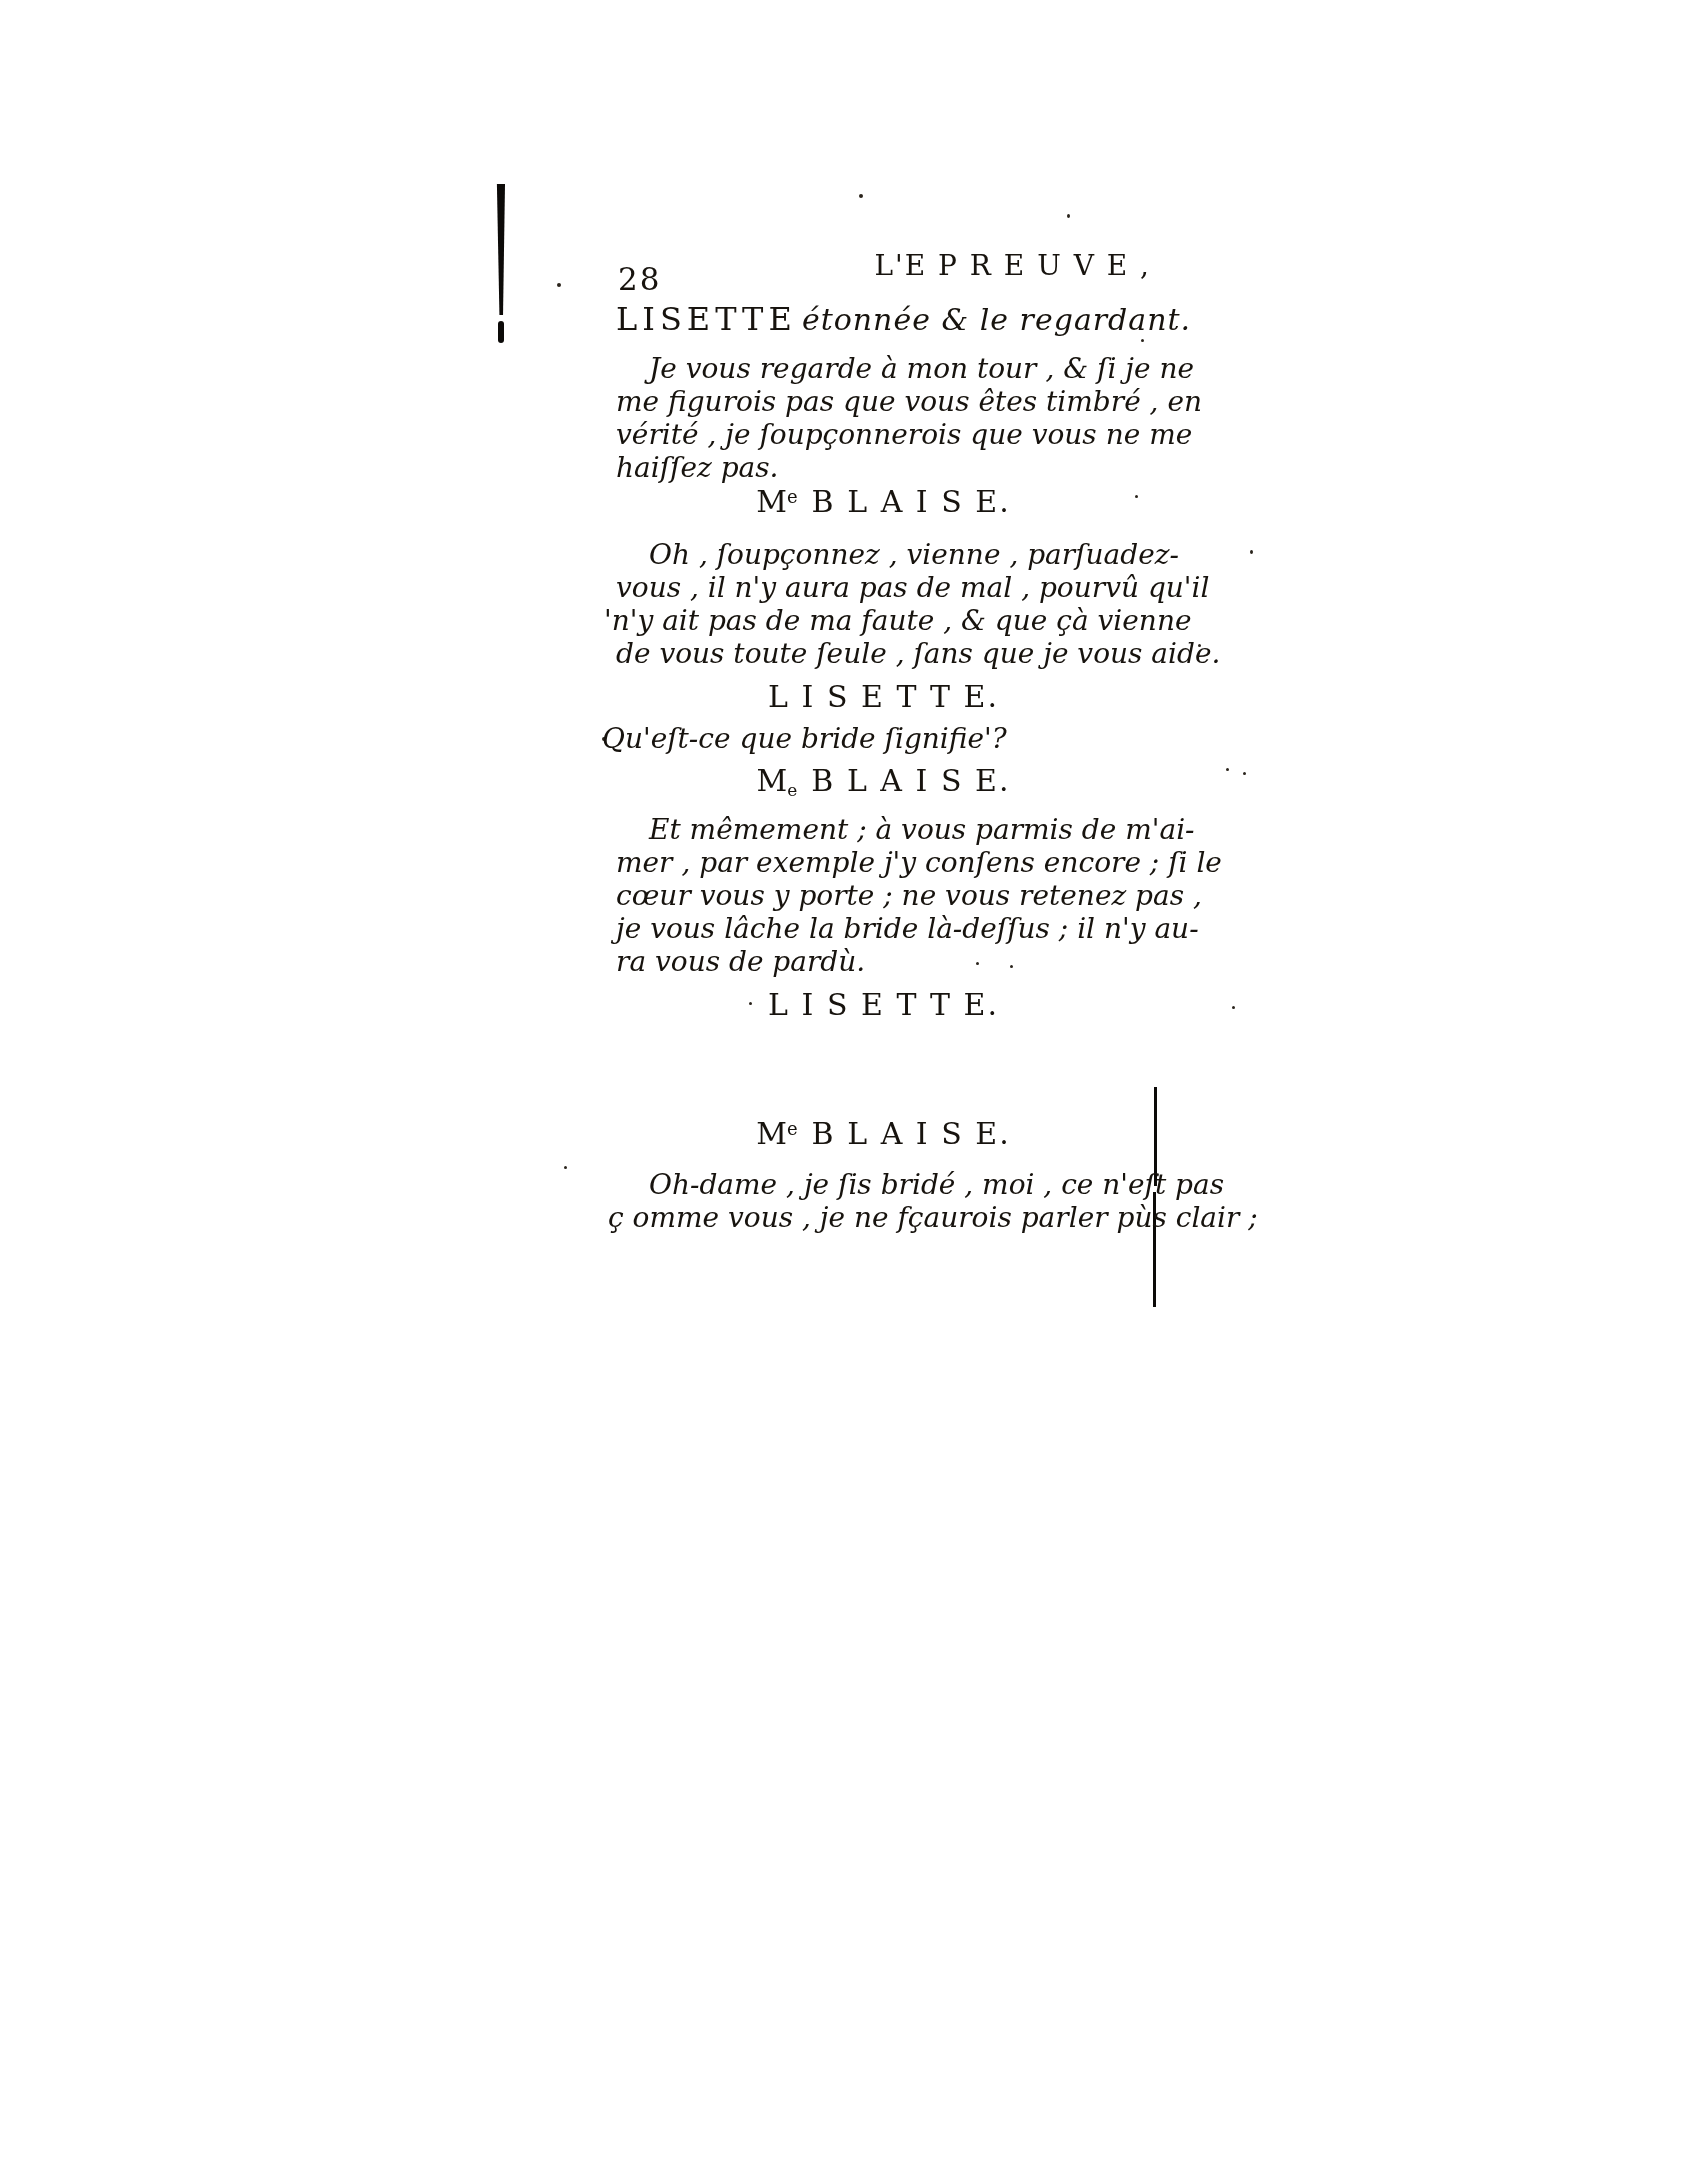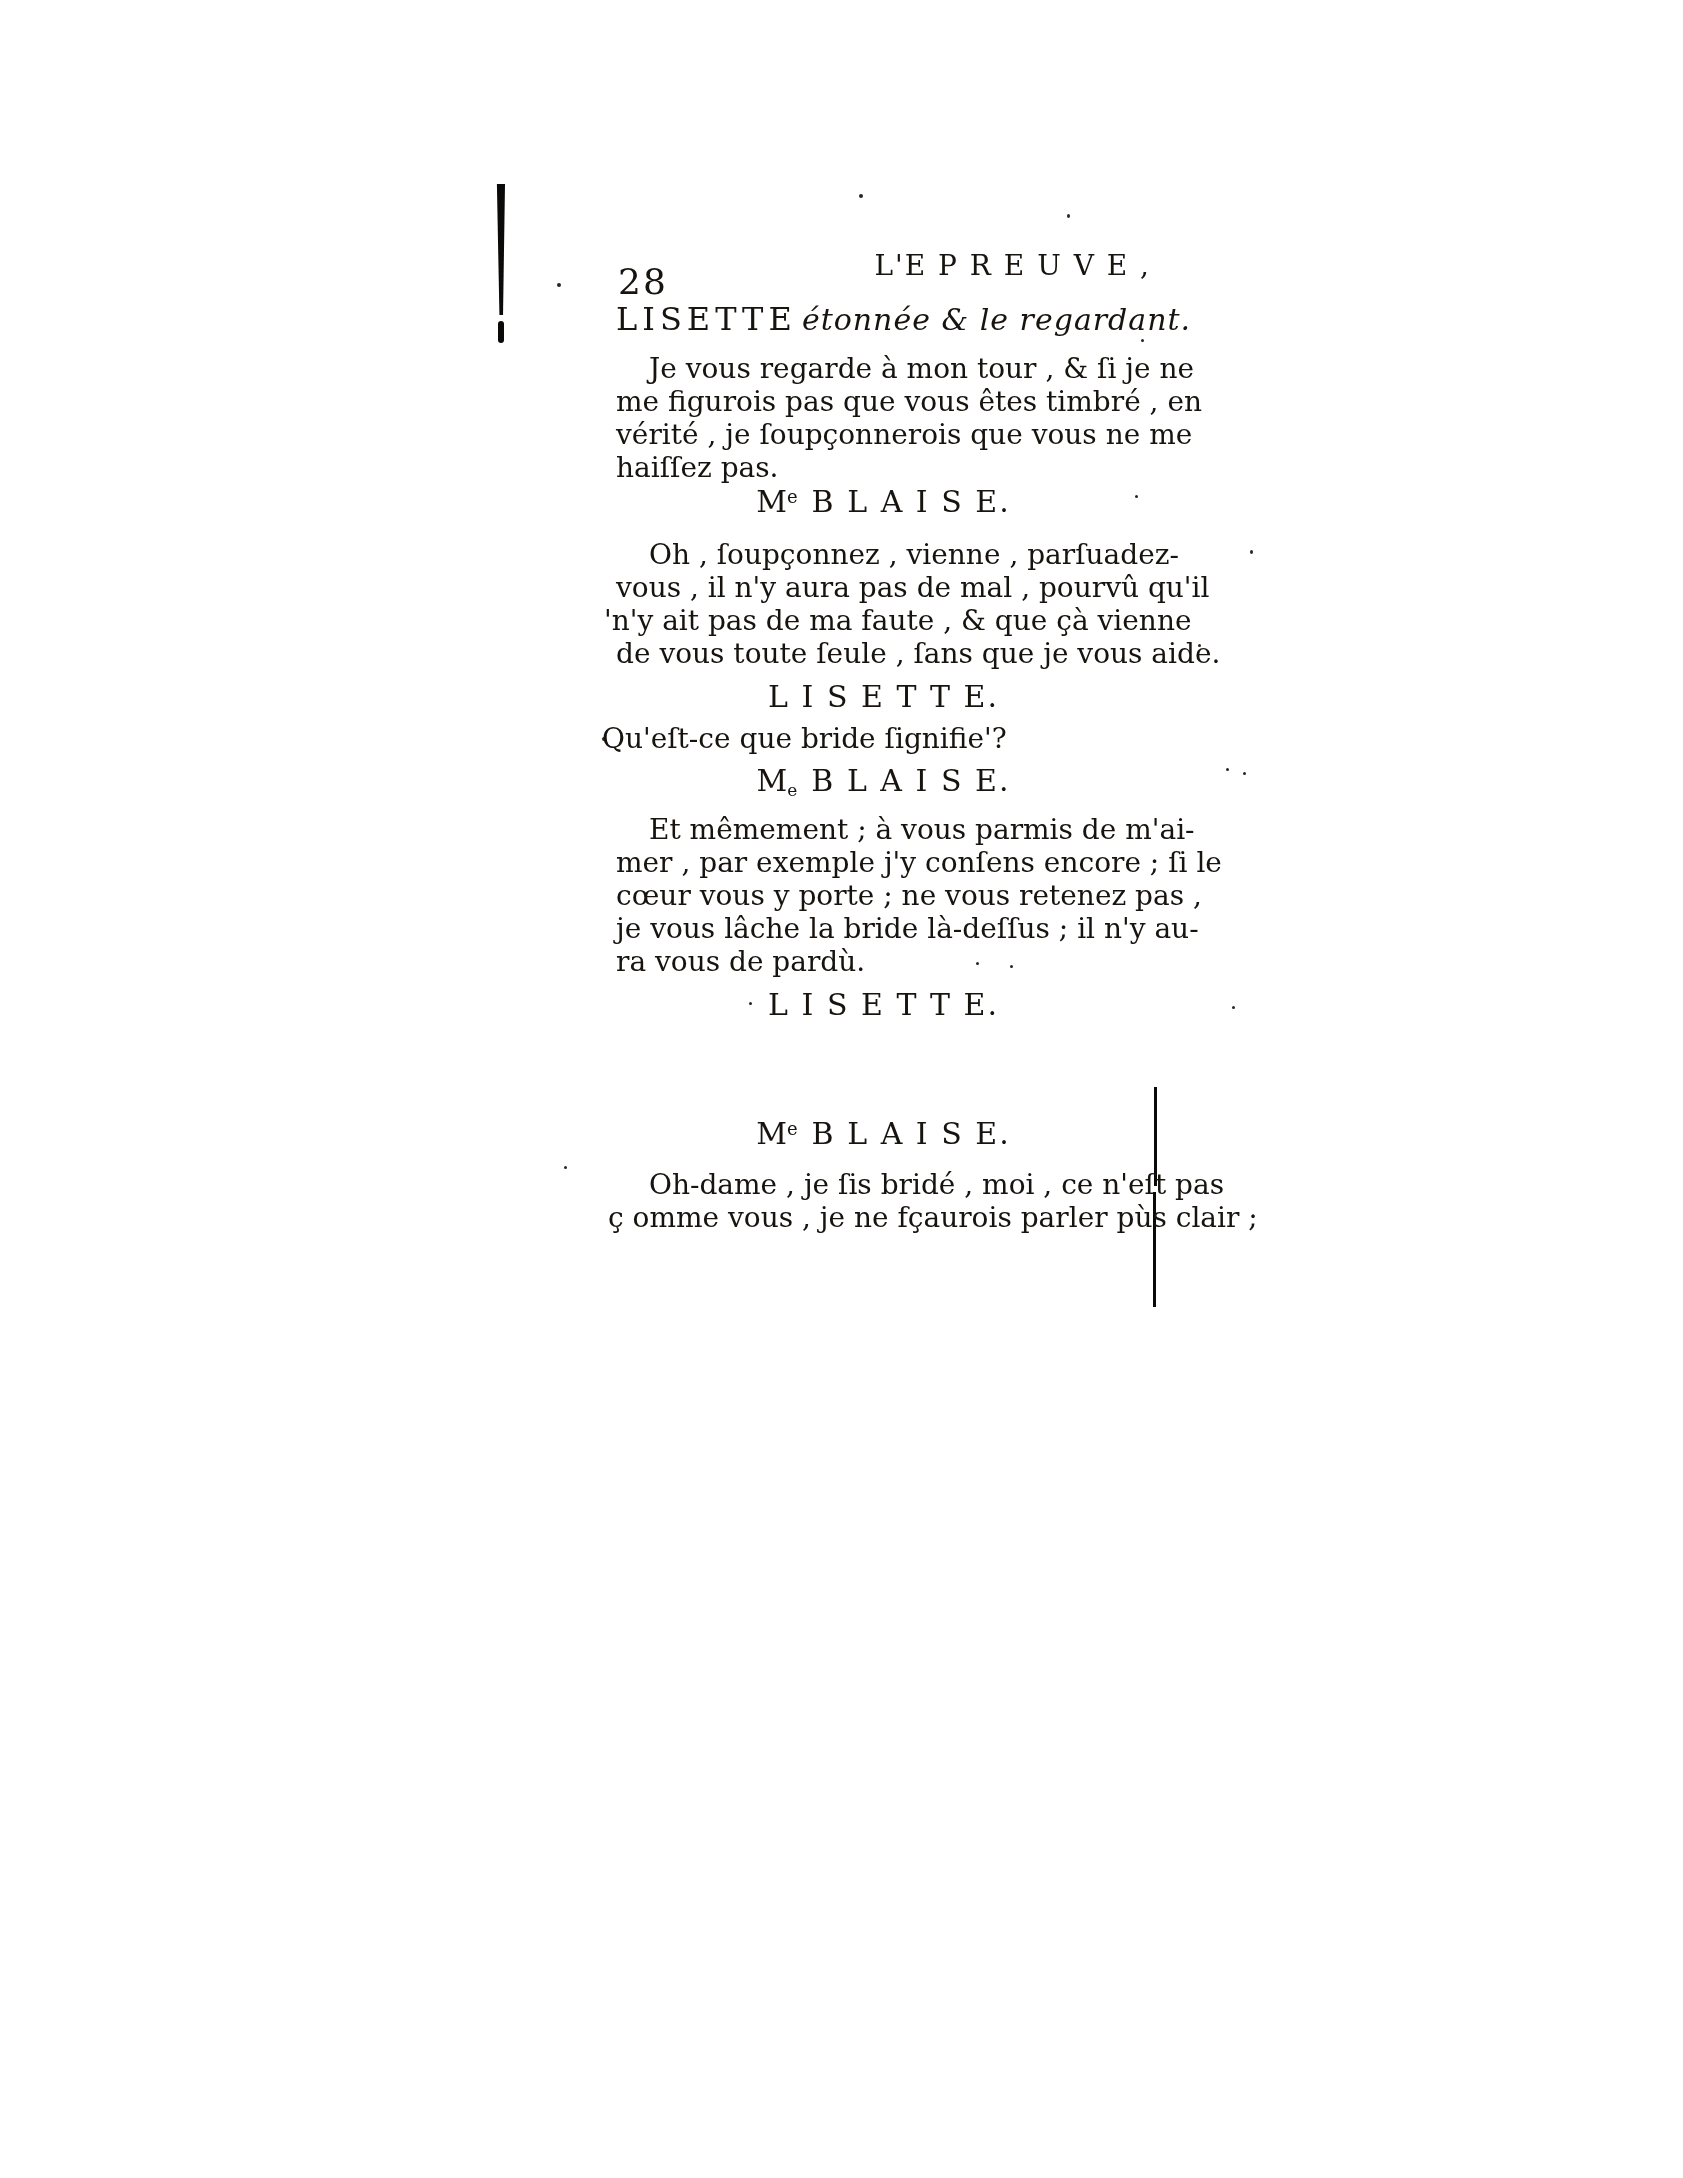--- a/index.html
+++ b/index.html
@@ -10,26 +10,27 @@
     font-family:"DejaVu Serif", serif;
     color:#17130e;
     overflow:hidden;
   }
   
   .block{position:absolute;left:616px;width:535px;}
   .line{
     height:33px;line-height:33px;font-size:28px;
     text-align:justify;text-align-last:justify;
     white-space:nowrap;
+    font-style:italic;
   }
   .line.first{text-indent:33px;}
   .line.last{text-align:left;text-align-last:auto;}
   
   .header{top:249px;height:50px;}
-  .pagenum{position:absolute;left:2px;top:12px;font-size:36px;letter-spacing:2px;}
+  .pagenum{position:absolute;left:2px;top:12px;font-size:31px;letter-spacing:2px;}
   .running-title{display:block;text-align:right;font-size:28px;letter-spacing:2px;}
   
   .scene{top:300px;text-align:center;white-space:nowrap;}
   .scene .caps{font-size:32px;letter-spacing:5px;}
   .scene .dir{font-size:30px;font-style:italic;letter-spacing:1px;}
   
   .speaker{text-align:center;font-size:30px;white-space:nowrap;}
   .speaker .abbr{margin-right:14px;}
   .speaker sup{font-size:18px;vertical-align:9px;}
   .speaker sub{font-size:17px;vertical-align:-5px;}

